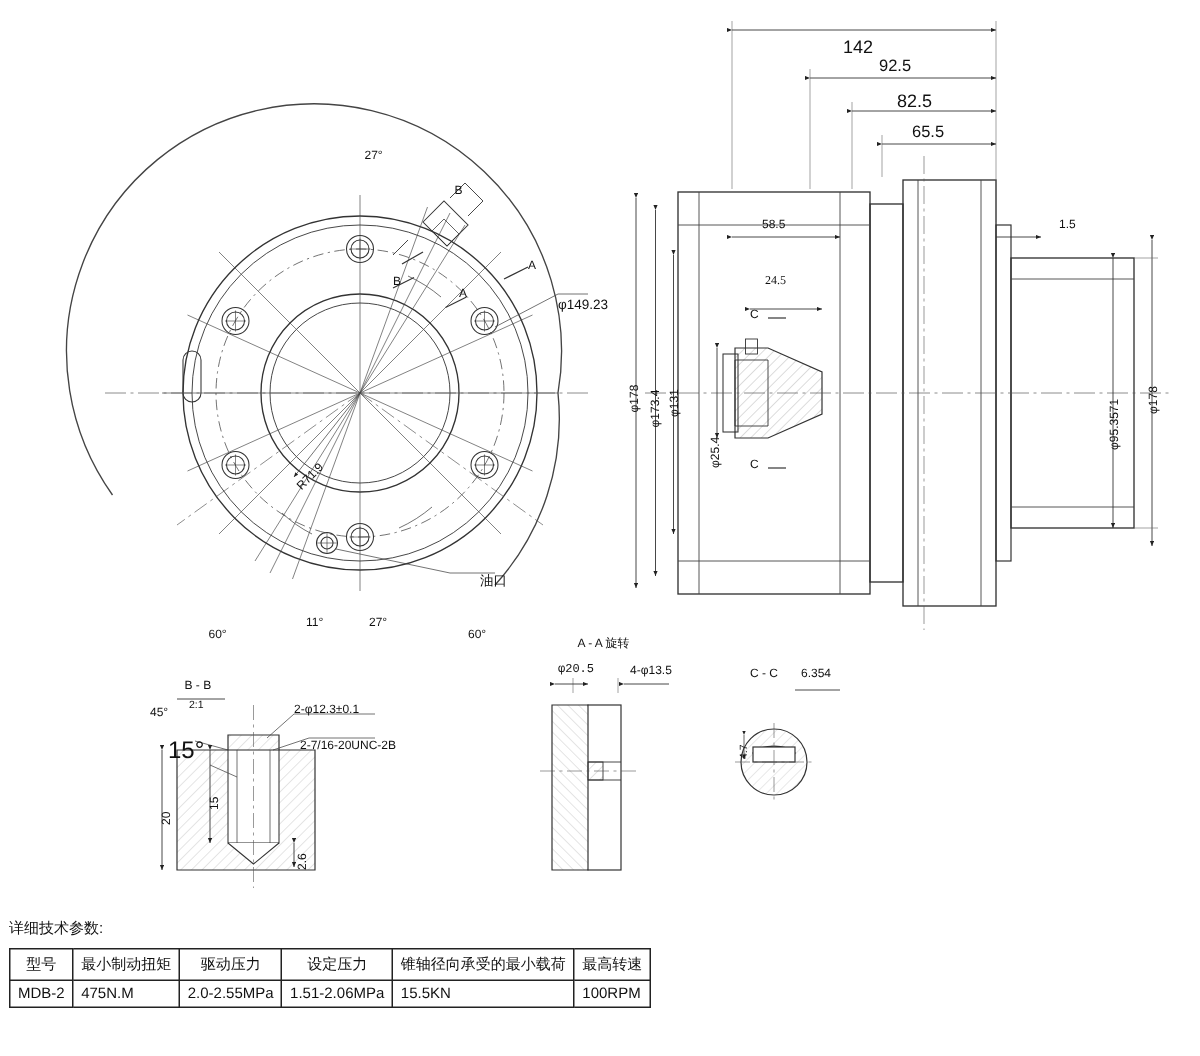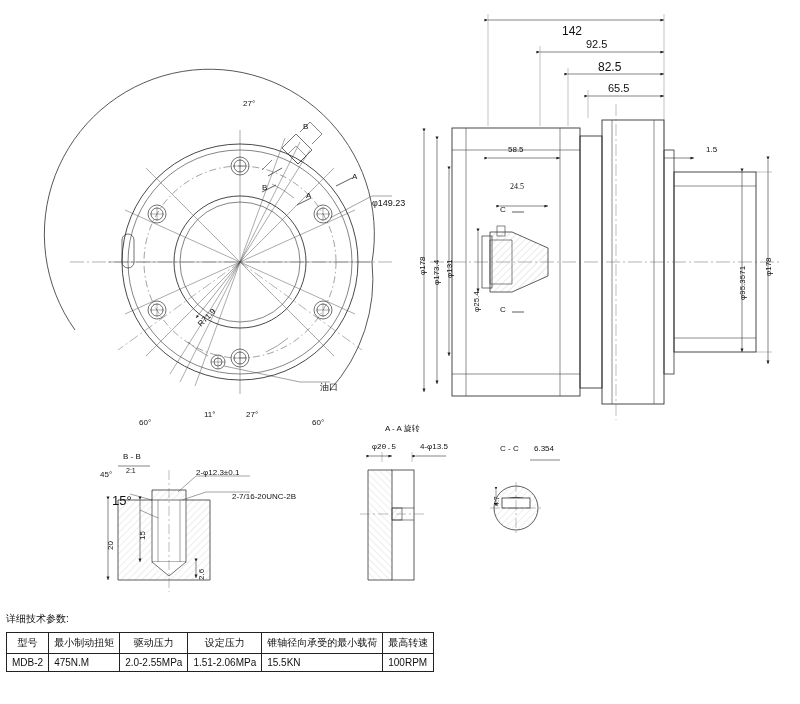--- a/index.html
+++ b/index.html
@@ -281,26 +281,26 @@
   <div class="lbl sm rot90" style="left:418px;top:275px;">φ178</div>
   <div class="lbl sm rot90" style="left:432px;top:285px;">φ173.4</div>
   <div class="lbl sm rot90" style="left:445px;top:278px;">φ131</div>
   <div class="lbl sm rot90" style="left:472px;top:312px;">φ25.4</div>
   <div class="lbl sm rot90" style="left:738px;top:300px;">φ95.3571</div>
   <div class="lbl sm rot90" style="left:764px;top:276px;">φ178</div>
 
   <div class="lbl sm" style="left:123px;top:452px;">B - B</div>
   <div class="lbl xs" style="left:126px;top:466px;">2:1</div>
   <div class="lbl sm" style="left:100px;top:470px;">45°</div>
-  <div class="lbl" style="left:112px;top:496px;font-size:13px;">15°</div>
+  <div class="lbl" style="left:112px;top:496px;font-size:16px;">15°</div>
   <div class="lbl sm rot90" style="left:106px;top:550px;">20</div>
   <div class="lbl sm rot90" style="left:138px;top:540px;">15</div>
   <div class="lbl sm rot90" style="left:197px;top:580px;">2.6</div>
   <div class="lbl sm" style="left:196px;top:468px;">2-φ12.3±0.1</div>
-  <div class="lbl sm" style="left:200px;top:492px;margin-left:32px;">2-7/16-20UNC-2B</div>
+  <div class="lbl sm" style="left:200px;top:492px;">2-7/16-20UNC-2B</div>
 
   <div class="lbl sm" style="left:373px;top:424px;margin-left:12px;">A - A 旋转</div>
   <div class="lbl sm" style="left:372px;top:442px;font-family:Liberation Mono, monospace;">φ20.5</div>
   <div class="lbl sm" style="left:420px;top:442px;">4-φ13.5</div>
 
   <div class="lbl sm" style="left:500px;top:444px;">C - C</div>
   <div class="lbl sm" style="left:534px;top:444px;">6.354</div>
   <div class="lbl xs rot90" style="left:492px;top:506px;">4.7</div>
 
   <div class="specs">

